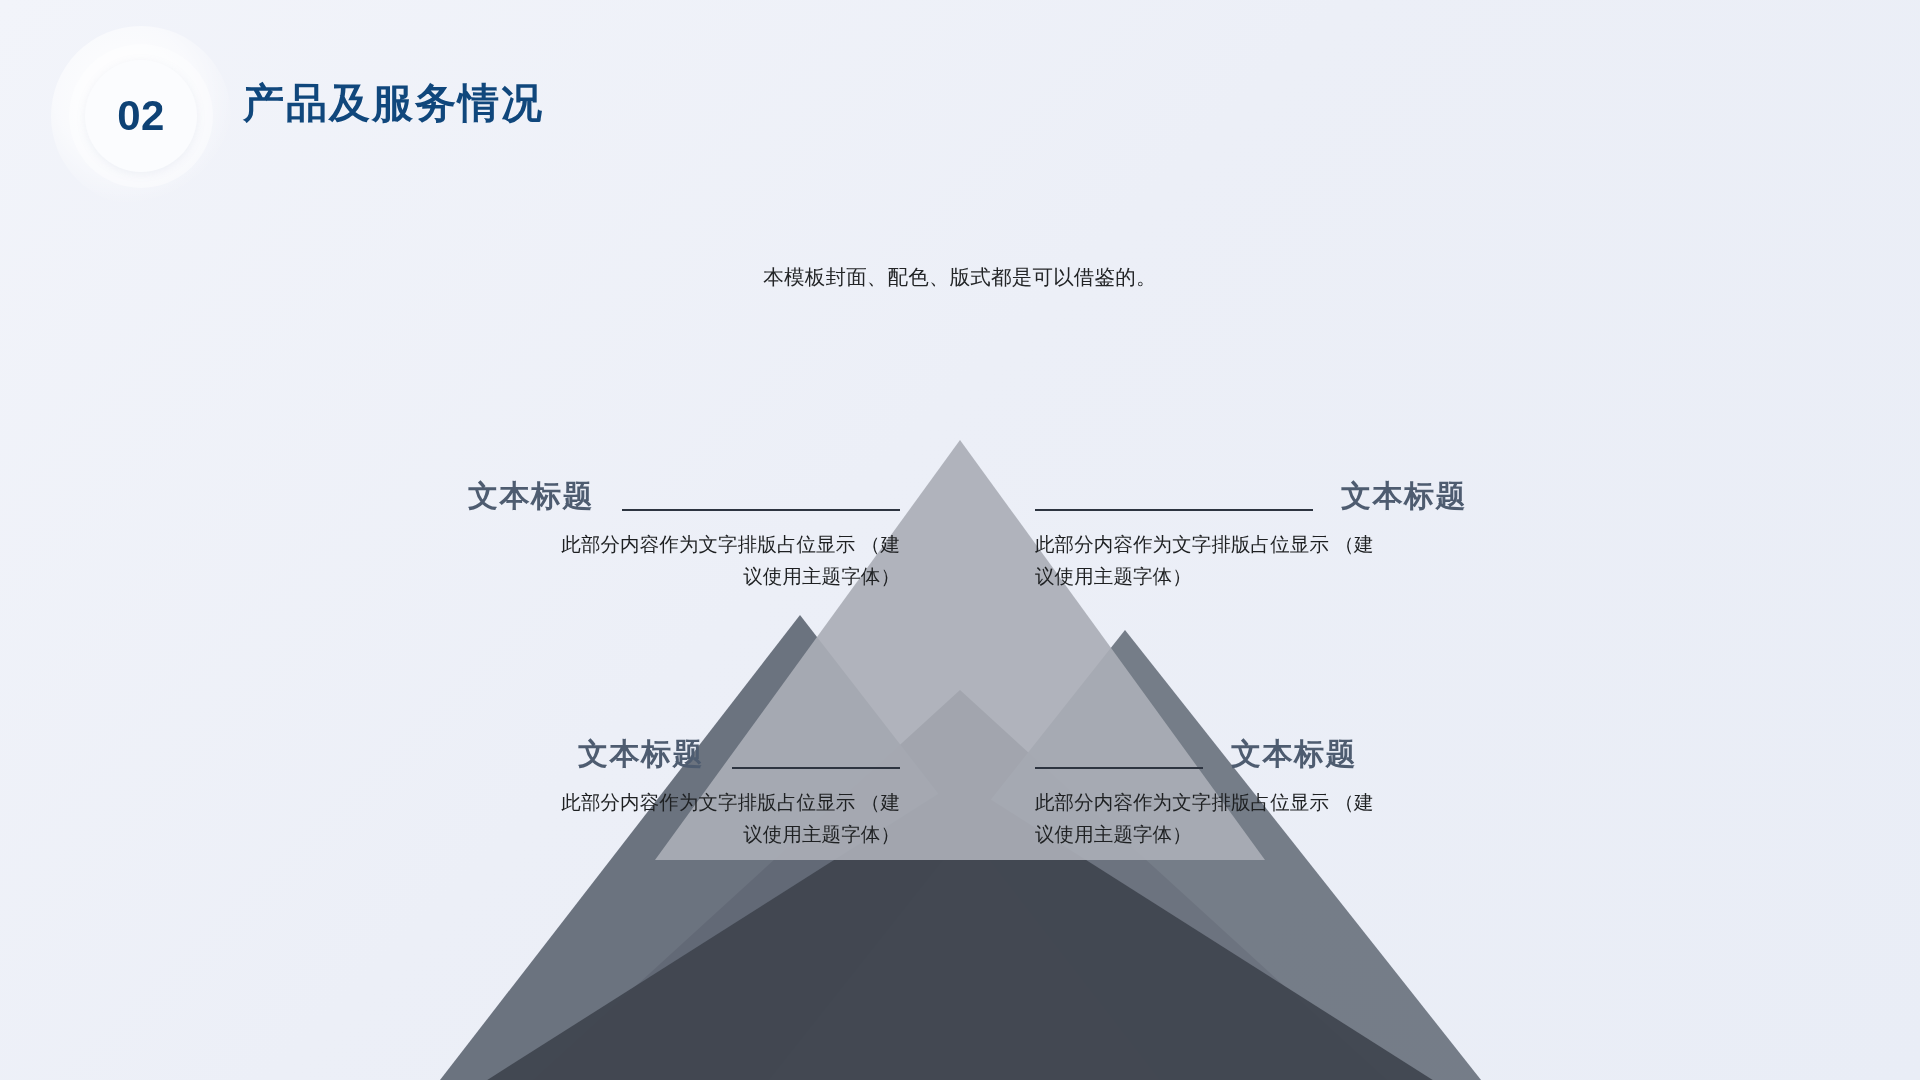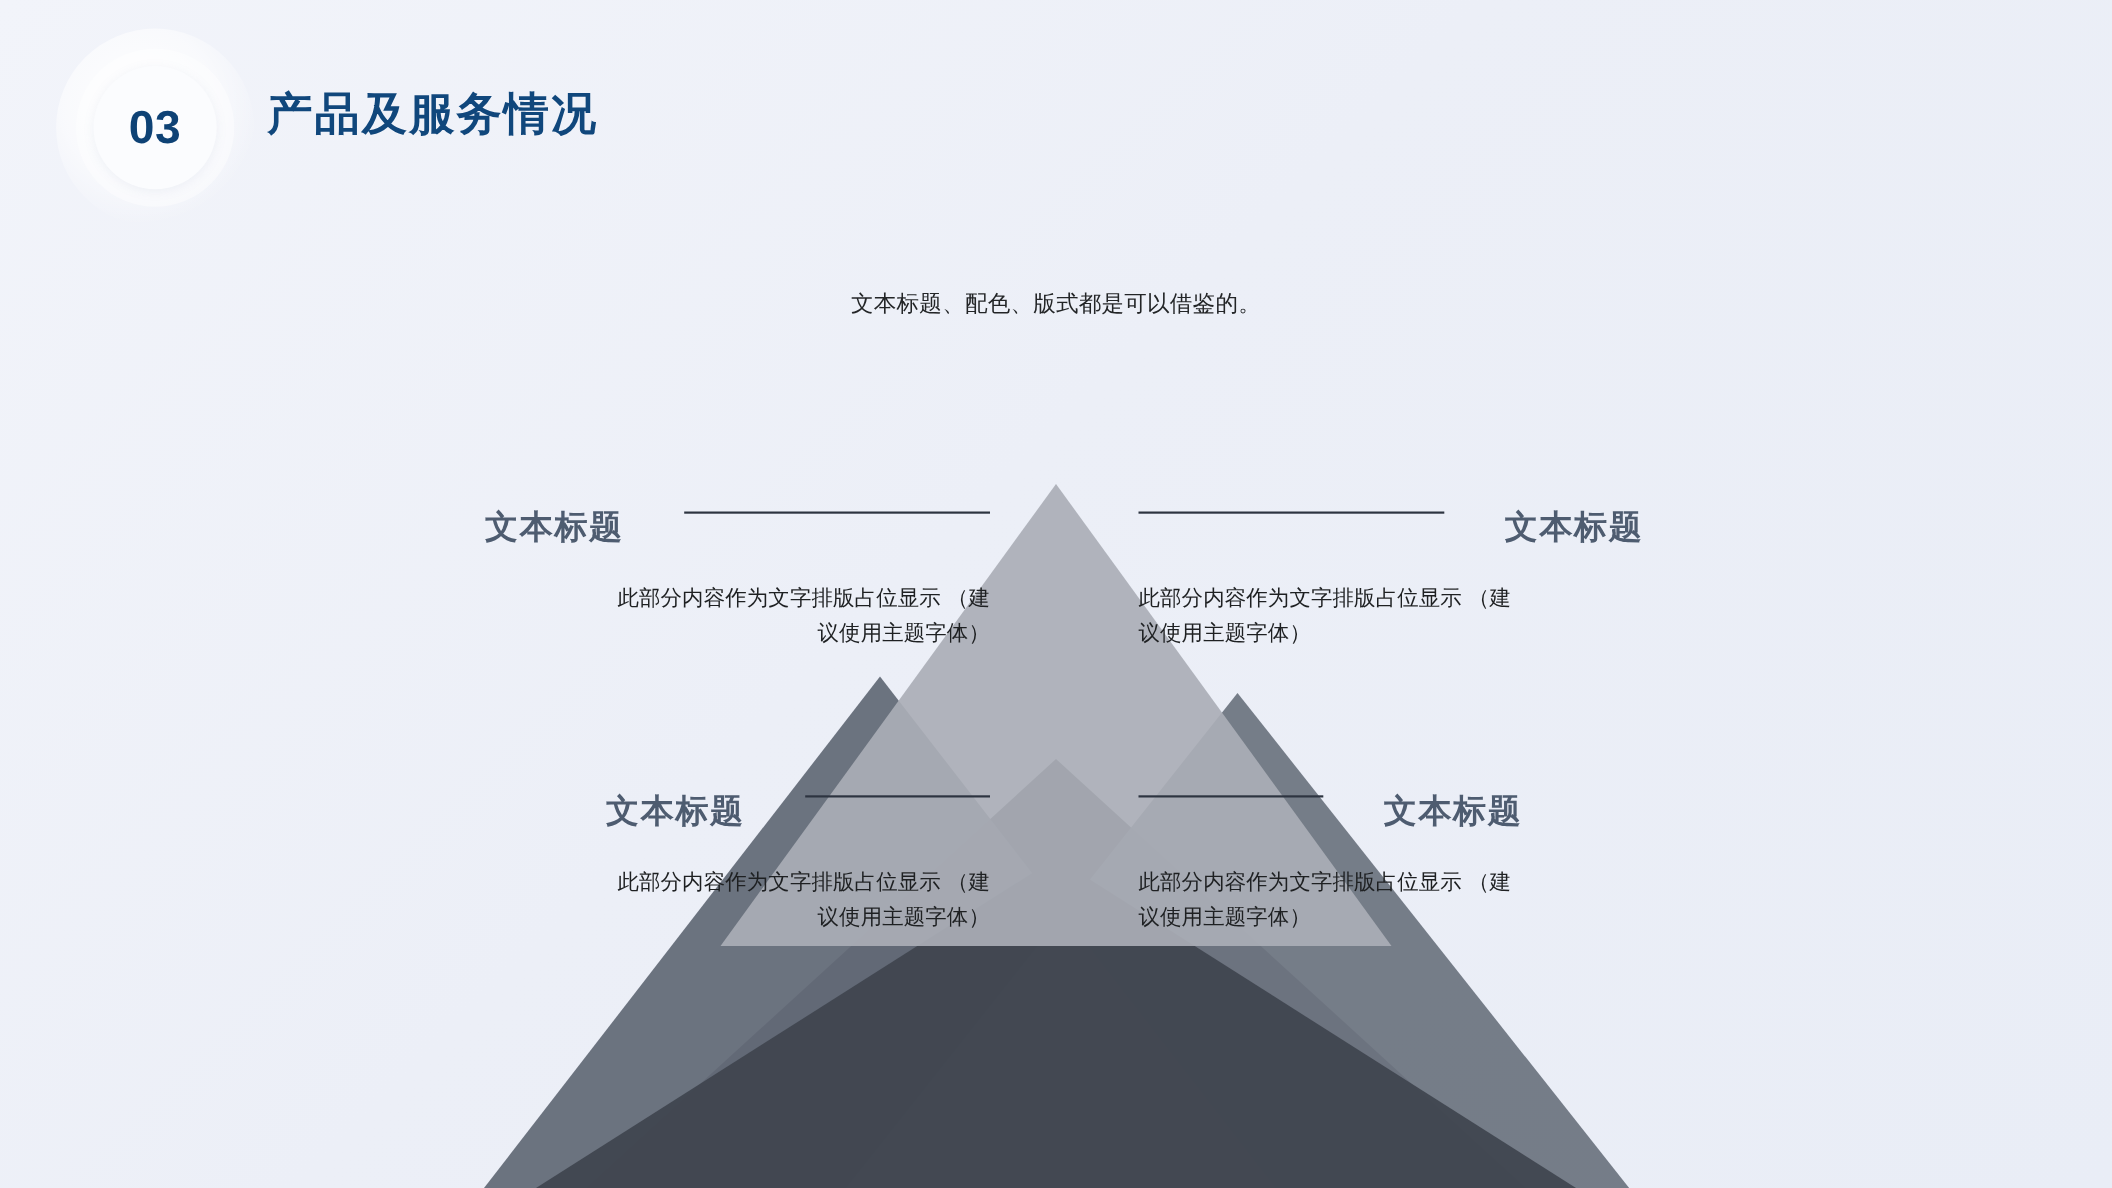--- a/index.html
+++ b/index.html
@@ -113,23 +113,22 @@
     height: 1080px;
     pointer-events: none;
   }
 
   
   .callout {
     position: absolute;
   }
   .callout .row {
     display: flex;
-    align-items: flex-start;
+    align-items: flex-end;
     height: 46px;
-    gap: 27px;
   }
   .callout.left .row { justify-content: flex-end; }
   .callout.right .row { justify-content: flex-start; }
 
   .callout .label {
     font-size: 30px;
     font-weight: bold;
     color: #4e5c70;
     letter-spacing: 1.5px;
     white-space: nowrap;
@@ -185,28 +184,28 @@
     <polygon points="960,780 1480,1110 440,1110" fill="#3f444e" opacity="0.92"></polygon>
 
     <polygon points="960,440 1265,860 655,860" fill="#aaaeb6" opacity="0.92"></polygon>
   </svg>
 
   <div class="header">
     <div class="badge-wrap">
       <div class="badge-halo"></div>
       <div class="badge-ring"></div>
       <div class="badge-circle">
-        <span class="badge-num">03</span>
+        <span class="badge-num">02</span>
       </div>
     </div>
     <div class="page-title">产品及服务情况</div>
   </div>
 
   <div class="intro">
-    <span>文本标题、配色、版式都是可以借鉴的。</span>
+    <span>本模板封面、配色、版式都是可以借鉴的。</span>
   </div>
 
   <div class="callout left" id="callout-top-left">
     <div class="row">
       <div class="label">文本标题</div>
       <div class="rule"></div>
     </div>
     <div class="body">此部分内容作为文字排版占位显示 （建议使用主题字体）</div>
   </div>
 

